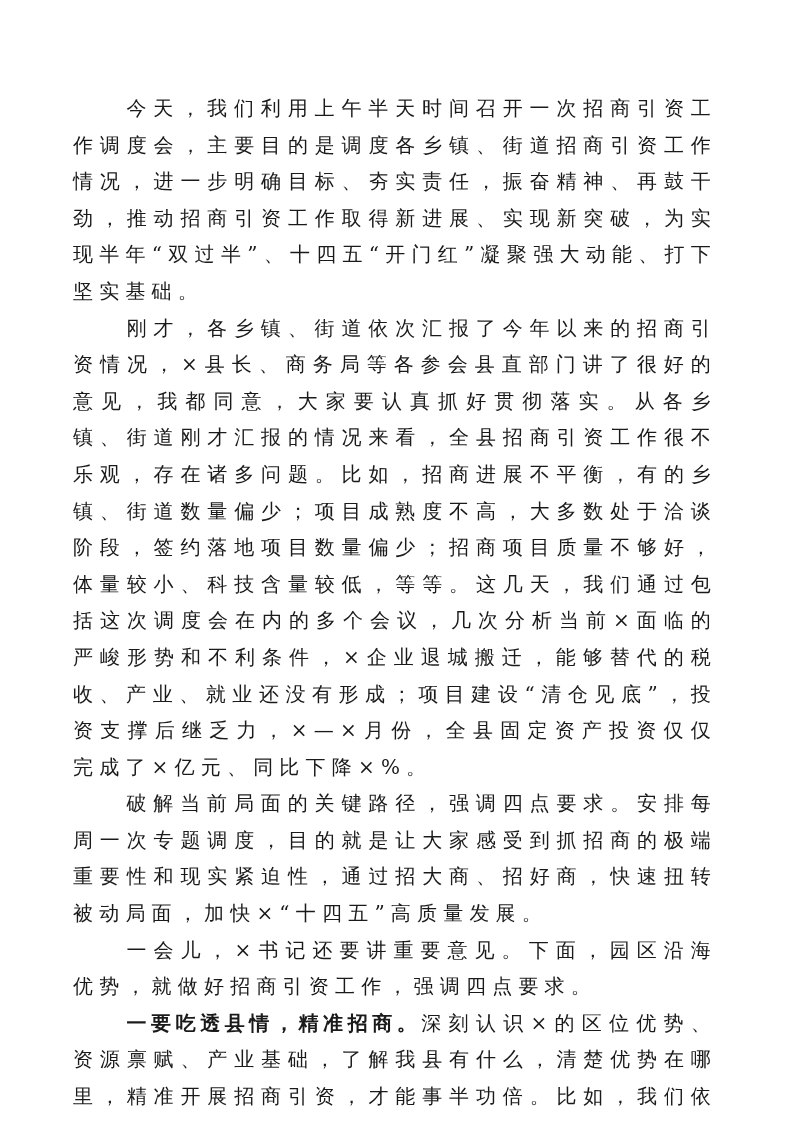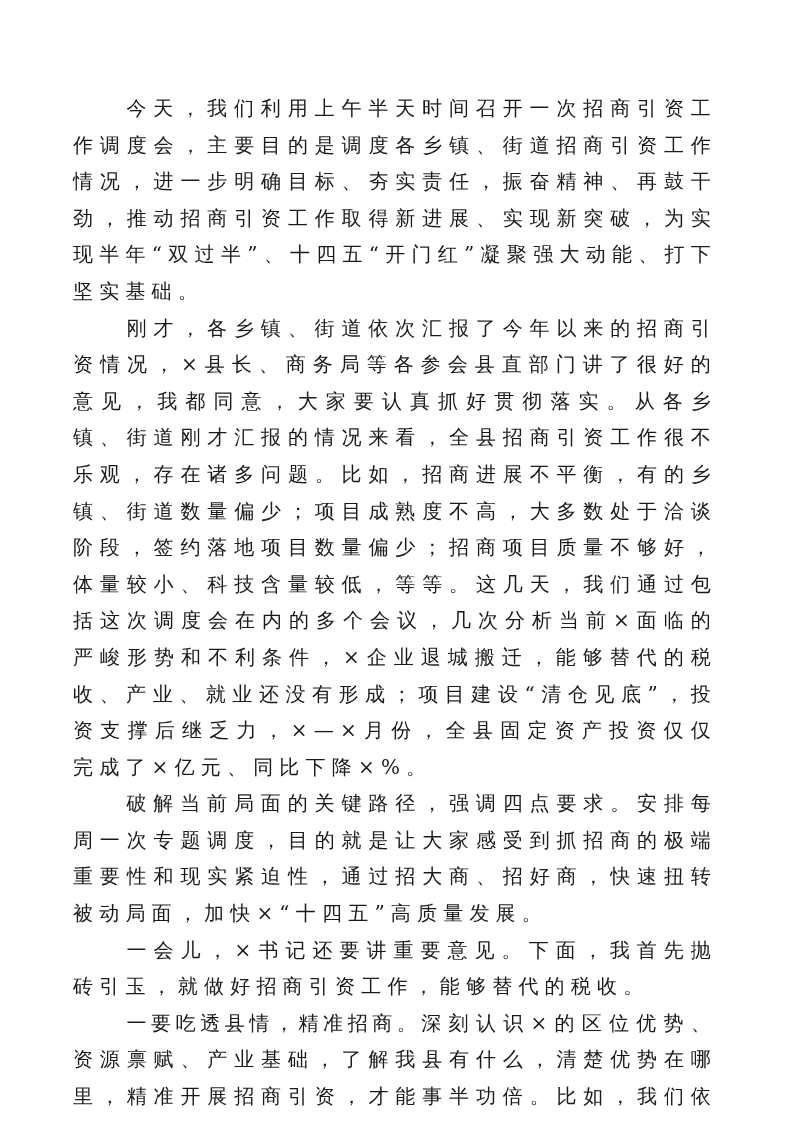--- a/index.html
+++ b/index.html
@@ -25,26 +25,26 @@
       margin: 0;
       font-size: 20px;
       line-height: 36.6px;
       letter-spacing: 6.2px;
       text-indent: 53.5px;
       text-align: justify;
       text-justify: inter-character;
       word-break: break-all;
     }
     .bold {
-      font-weight: normal;
+      font-weight: bold;
       letter-spacing: 3.5px;
     }
   </style>
 </head>
 <body>
 
 <div class="page">
   <p class="para"><span>今天，我们利用上午半天时间召开一次招商引资工作调度会，主要目的是调度各乡镇、街道招商引资工作情况，进一步明确目标、夯实责任，振奋精神、再鼓干劲，推动招商引资工作取得新进展、实现新突破，为实现半年“双过半”、十四五“开门红”凝聚强大动能、打下坚实基础。</span></p>
   <p class="para"><span>刚才，各乡镇、街道依次汇报了今年以来的招商引资情况，×县长、商务局等各参会县直部门讲了很好的意见，我都同意，大家要认真抓好贯彻落实。从各乡镇、街道刚才汇报的情况来看，全县招商引资工作很不乐观，存在诸多问题。比如，招商进展不平衡，有的乡镇、街道数量偏少；项目成熟度不高，大多数处于洽谈阶段，签约落地项目数量偏少；招商项目质量不够好，体量较小、科技含量较低，等等。这几天，我们通过包括这次调度会在内的多个会议，几次分析当前×面临的严峻形势和不利条件，×企业退城搬迁，能够替代的税收、产业、就业还没有形成；项目建设“清仓见底”，投资支撑后继乏力，×—×月份，全县固定资产投资仅仅完成了×亿元、同比下降×%。</span></p>
   <p class="para"><span>破解当前局面的关键路径，强调四点要求。安排每周一次专题调度，目的就是让大家感受到抓招商的极端重要性和现实紧迫性，通过招大商、招好商，快速扭转被动局面，加快×“十四五”高质量发展。</span></p>
-  <p class="para"><span>一会儿，×书记还要讲重要意见。下面，我首先抛砖引玉，就做好招商引资工作，能够替代的税收。</span></p>
+  <p class="para"><span>一会儿，×书记还要讲重要意见。下面，园区沿海优势，就做好招商引资工作，强调四点要求。</span></p>
   <p class="para"><span class="bold">一要吃透县情，精准招商。</span><span>深刻认识×的区位优势、资源禀赋、产业基础，了解我县有什么，清楚优势在哪里，精准开展招商引资，才能事半功倍。比如，我们依托×铁矿资源，规划建设了矿业经济循环利用产业园，用生态链思维做活产业链，实现了资源利用、变废为宝。在招商引资工作中，必须吃透县情、吃透政策，借势借力，打开局面。要发挥×园区沿海优势，大力</span></p>
 </div>
 
 </body></html>

